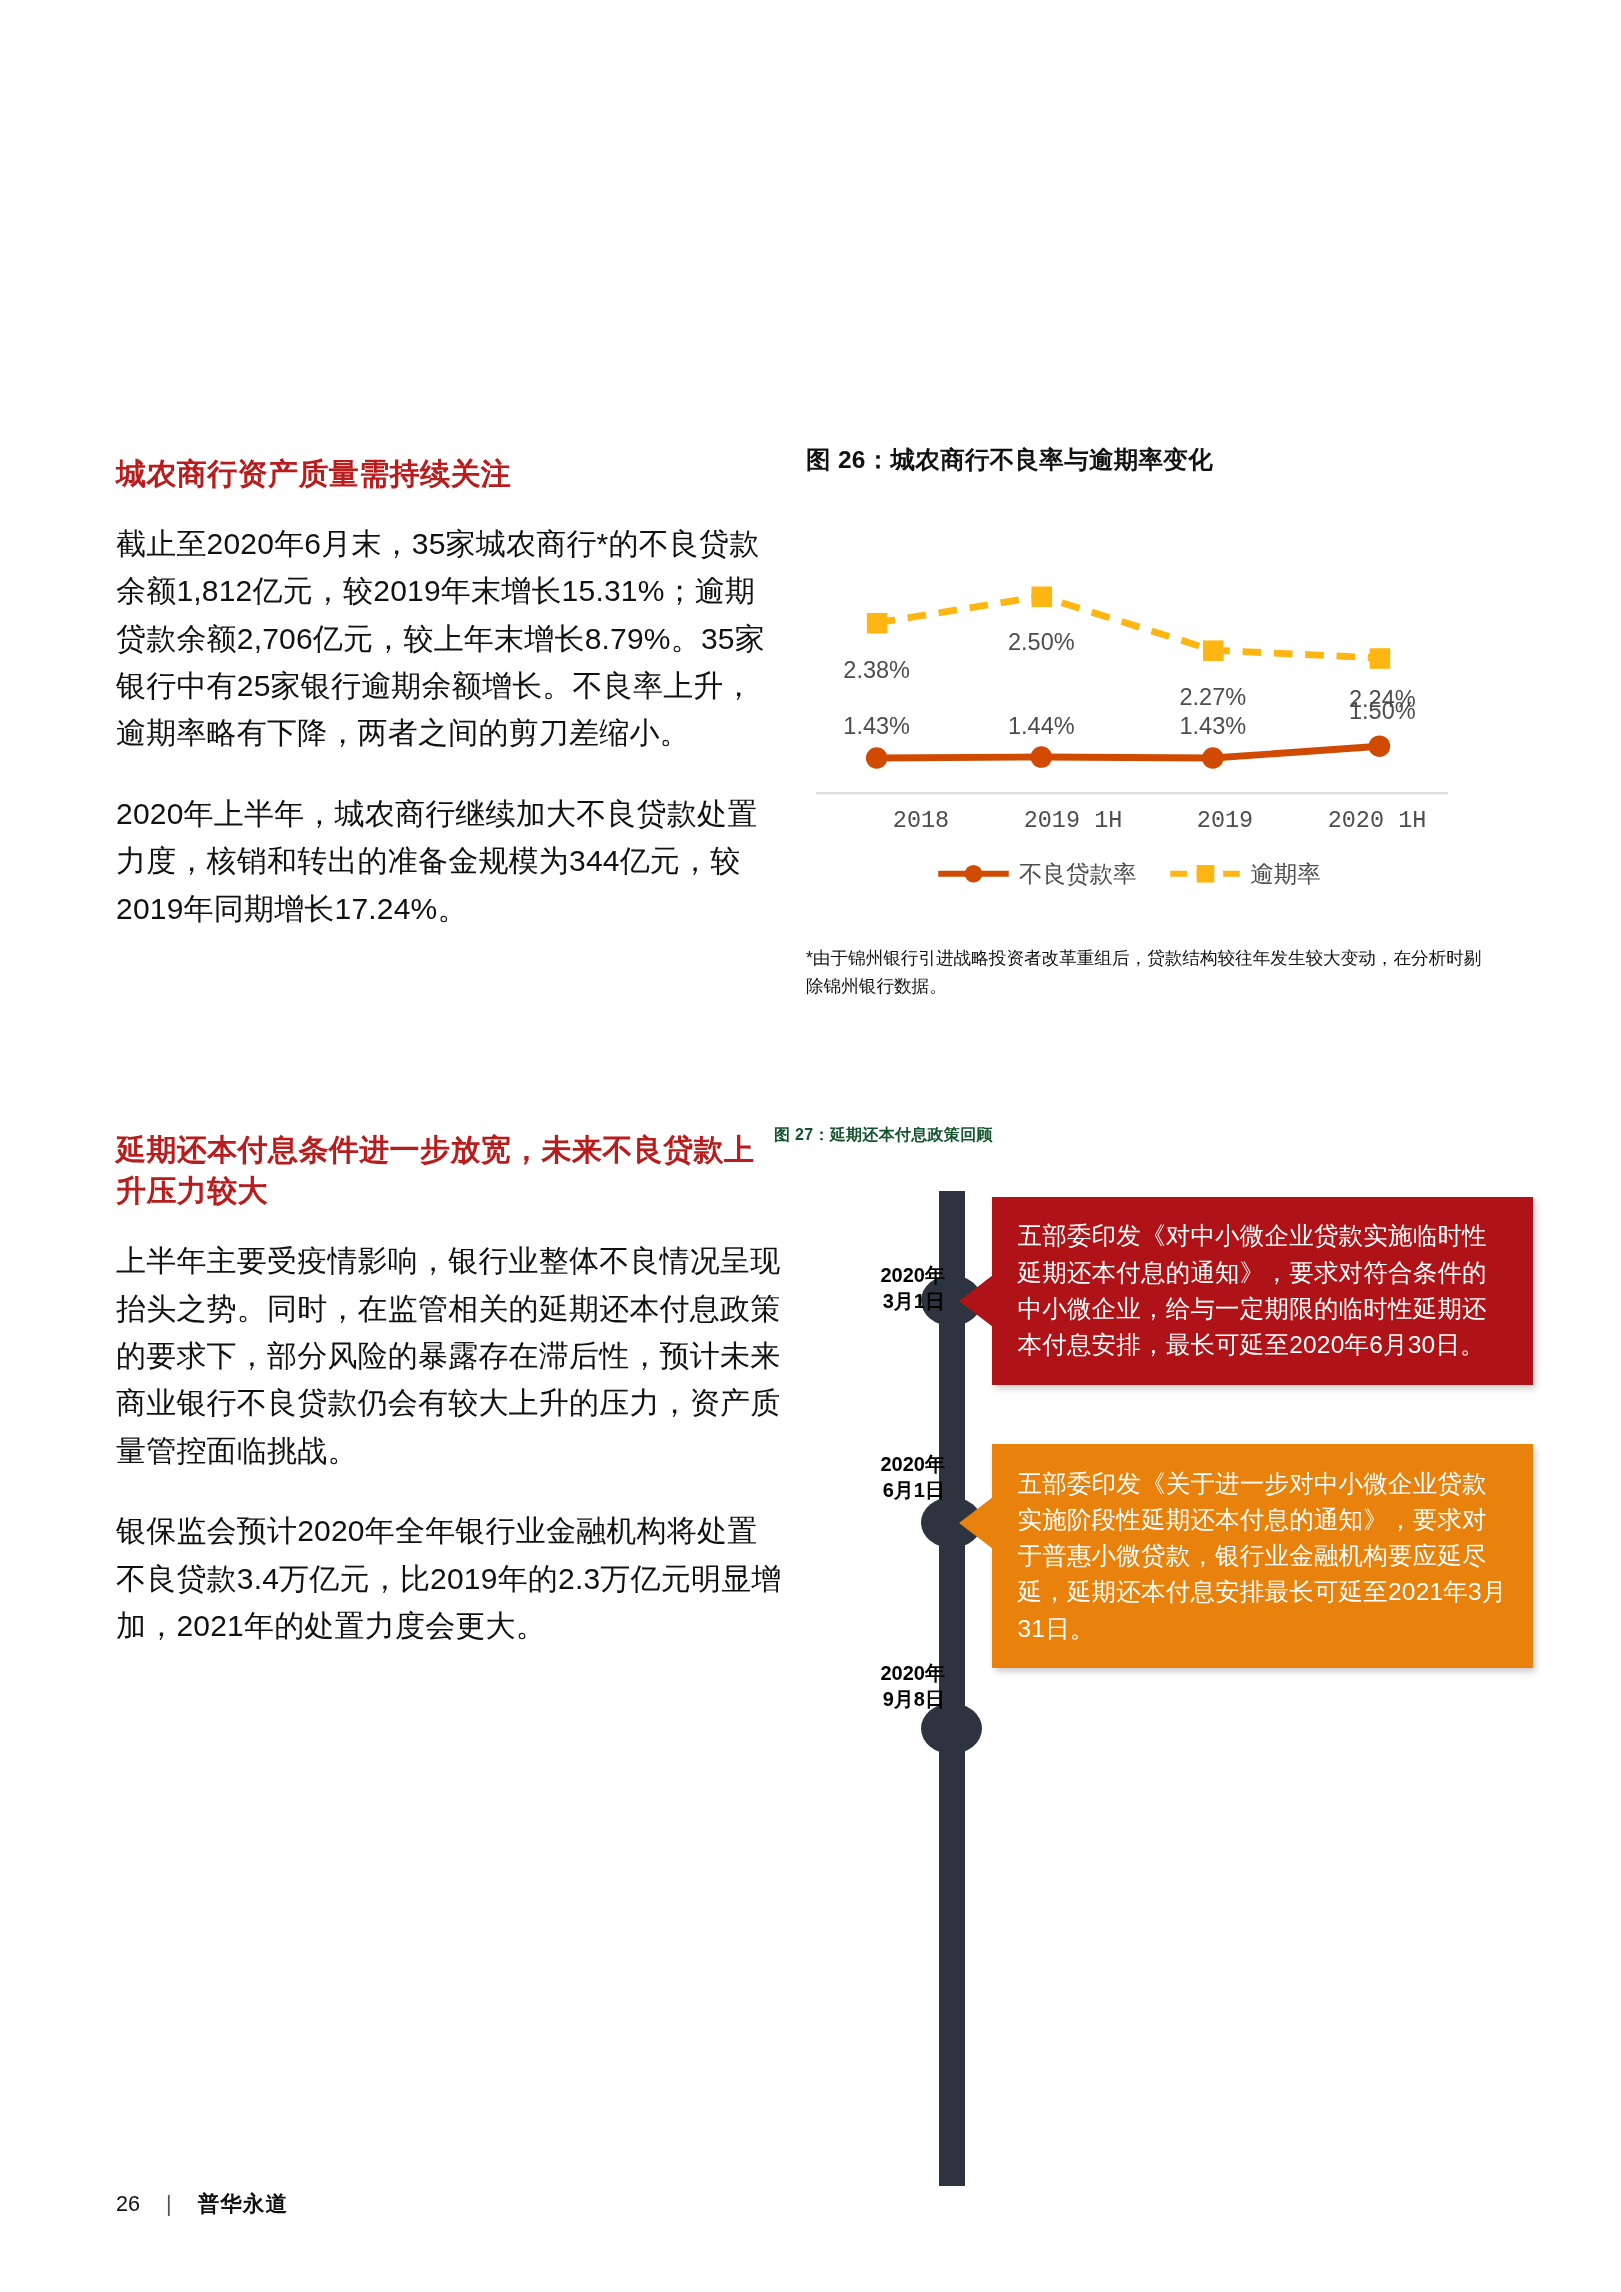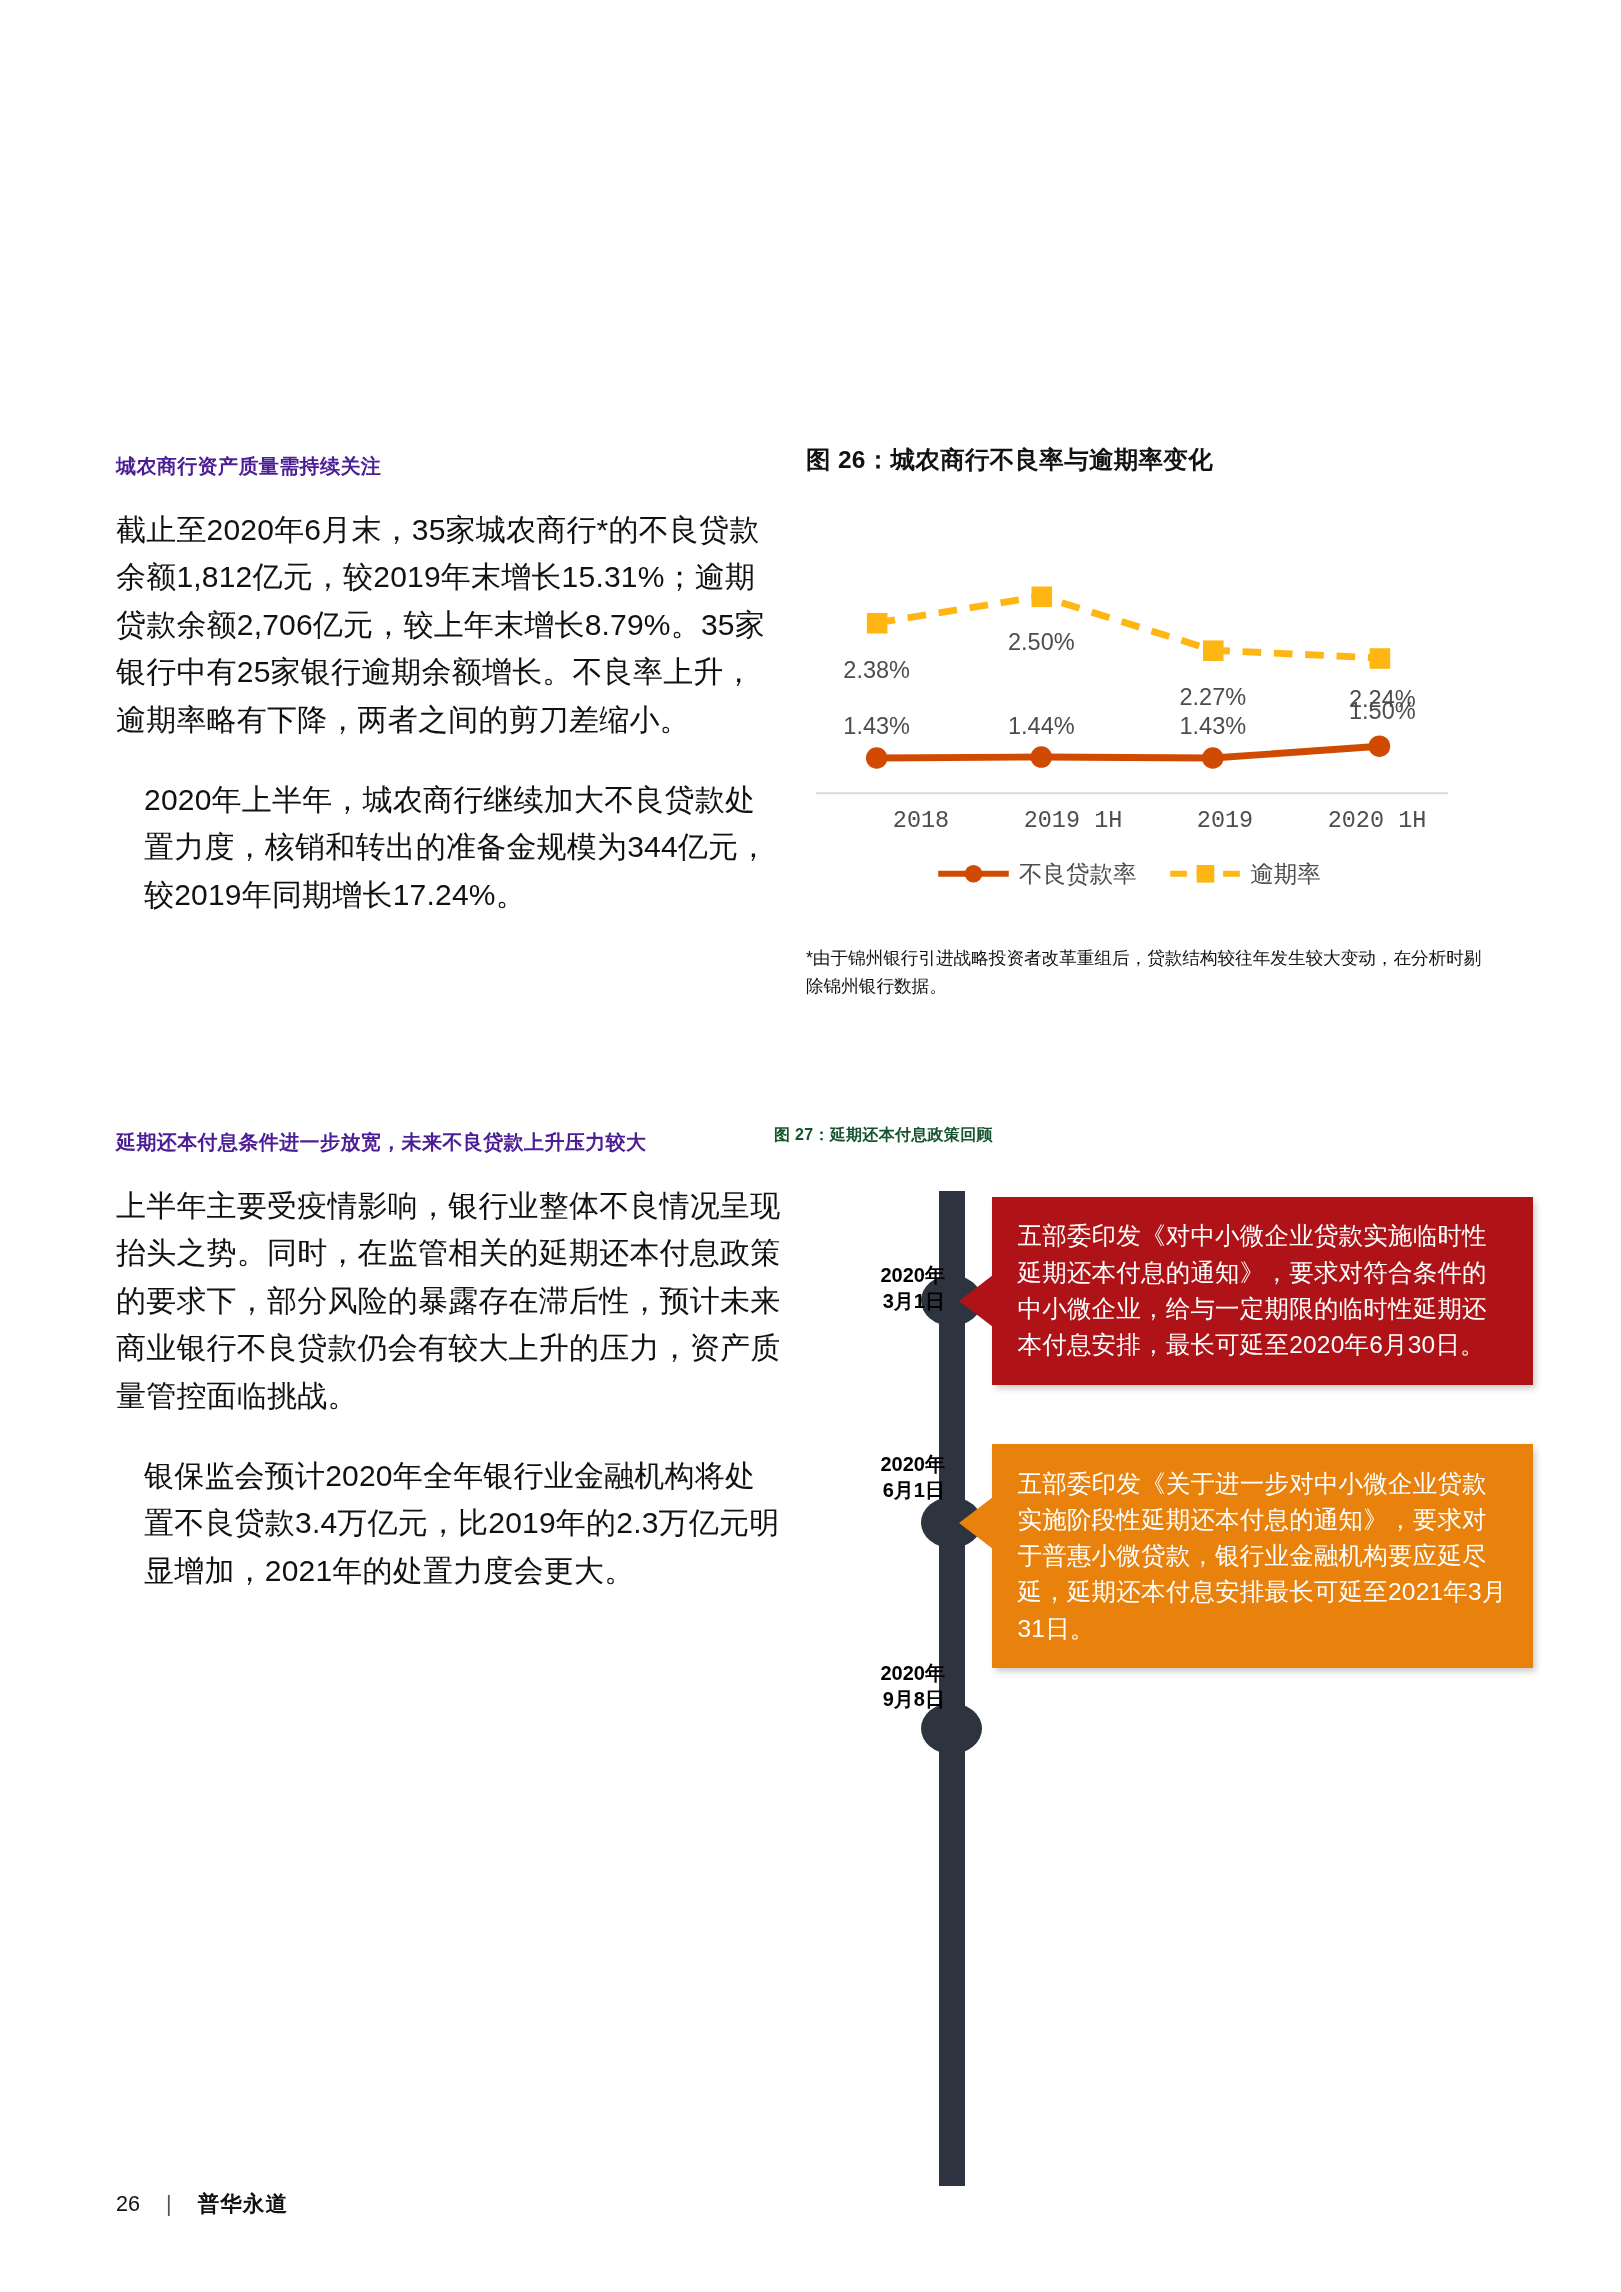--- a/index.html
+++ b/index.html
@@ -24,36 +24,36 @@
 
   
   .left-col {
     position: absolute;
     left: 116px;
     top: 453px;
     width: 667px;
   }
 
   .section-heading {
-    color: #4c1d95;
+    color: #b91c1c;
     font-weight: bold;
-    font-size: 20px;
+    font-size: 30px;
     line-height: 1.38;
     letter-spacing: 0.4px;
     margin: 0 0 25.5px 0;
   }
 
   .body-para {
     font-size: 30px;
     line-height: 1.58;
     margin: 0 0 33px 0;
     color: #111111;
     letter-spacing: 0.2px;
   }
-  .body-para:last-child { margin-bottom: 0; margin-left: 28px; }
+  .body-para:last-child { margin-bottom: 0; }
 
   .left-col-2 {
     position: absolute;
     left: 116px;
     top: 1129px;
     width: 667px;
   }
 
   
   .fig26 {

